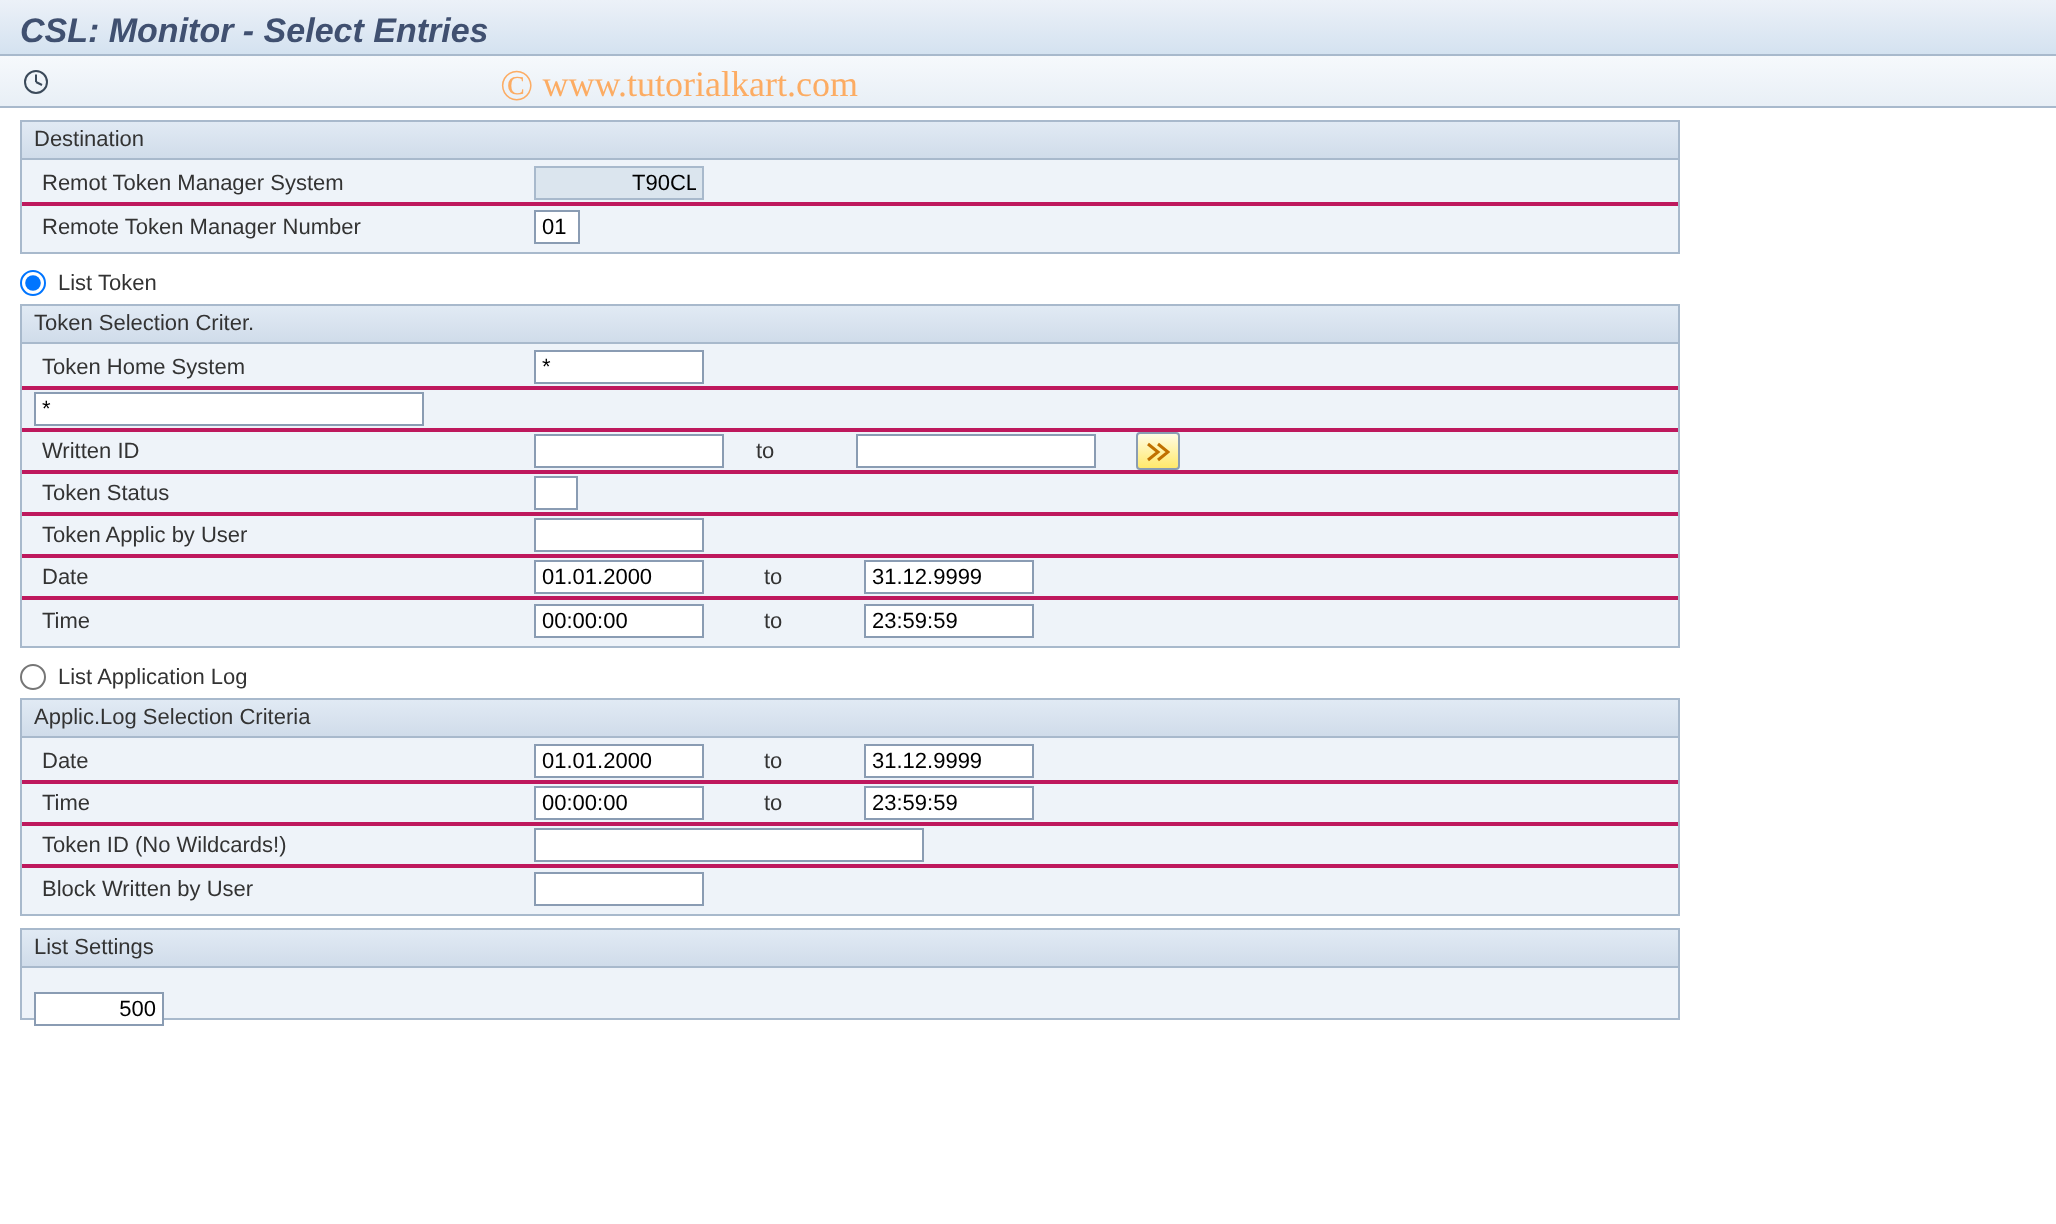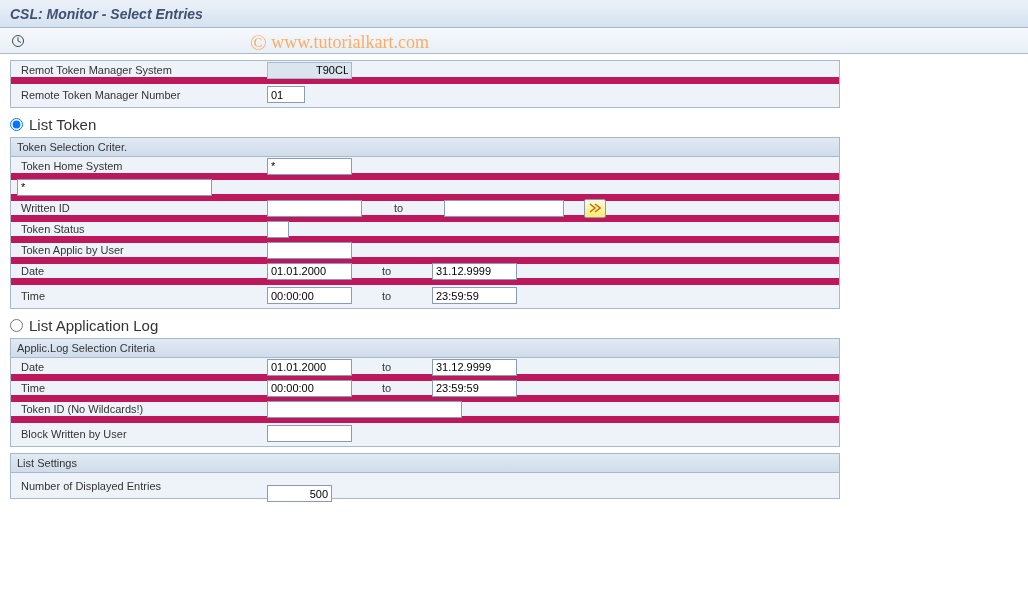--- a/index.html
+++ b/index.html
@@ -12,21 +12,21 @@
       overflow: hidden;
       position: relative;
     }
     .title-bar {
       background: linear-gradient(to bottom, #ecf1f8 0%, #d4e2f0 100%);
       border-bottom: 1px solid #a8b9cc;
       padding: 6px 10px;
       height: 28px;
     }
     .title-bar span {
-      font-size: 14px;
+      font-size: 17px;
       font-weight: bold;
       font-style: italic;
       color: #405070;
     }
     .toolbar {
       background: linear-gradient(to bottom, #f6f9fc 0%, #e8eff6 100%);
       border-bottom: 1px solid #a8b9cc;
       padding: 4px 10px;
       height: 26px;
       display: flex;
@@ -57,21 +57,21 @@
       font-size: 11px;
       color: #333;
     }
     .fieldset-body {
       padding: 2px 0;
     }
     .row {
       display: flex;
       align-items: center;
       height: 21px;
-      border-bottom: 7px solid #be185d;
+      border-bottom: 2px solid #be185d;
       padding: 0 6px;
     }
     .row:last-child { border-bottom: none; }
     .label {
       width: 250px;
       padding-left: 4px;
       color: #333;
     }
     .input {
       border: 1px solid #8a9cb3;
@@ -81,30 +81,30 @@
       font-family: Arial, sans-serif;
       font-size: 11px;
     }
     .input.readonly {
       background: #dbe5ee;
       border-color: #a8b9cc;
     }
     .to-label {
       width: 30px;
       text-align: left;
-      margin: 0 20px 0 32px;
+      margin: 0 20px 0 16px;
       color: #333;
     }
     .radio-row {
       display: flex;
       align-items: center;
       margin: 8px 10px 4px 10px;
     }
     .radio-row input { margin-right: 6px; }
-    .radio-row label { color: #333; font-size: 15px; }
+    .radio-row label { color: #333; font-size: 11px; }
     .more-btn {
       width: 22px;
       height: 19px;
       margin-left: 20px;
       border: 1px solid #8a9cb3;
       background: linear-gradient(to bottom, #fffbe4 0%, #ffe96b 100%);
       display: inline-flex;
       align-items: center;
       justify-content: center;
       cursor: pointer;
@@ -142,28 +142,29 @@
   </span>
 </div>
 
 <div class="watermark">
   <span class="copy">©</span> <span>www.tutorialkart.com</span>
 </div>
 
 <div class="content">
 
   <div class="fieldset">
+    <div class="fieldset-header">Destination</div>
     <div class="fieldset-body">
       <div class="row">
         <div class="label">Remot Token Manager System</div>
         <input class="input readonly" style="width: 85px; padding-left: 48px;" readonly="" value="T90CLNT090">
       </div>
       <div class="row">
         <div class="label">Remote Token Manager Number</div>
-        <input class="input" style="width: 38px;" value="01">
+        <input class="input" style="width: 23px;" value="01">
       </div>
     </div>
   </div>
 
   <div class="radio-row">
     <input type="radio" name="mode" checked="" style="">
     <label>List Token</label>
   </div>
 
   <div class="fieldset" style="margin-top:0">
@@ -239,19 +240,18 @@
         <div class="label">Block Written by User</div>
         <input class="input" style="width: 85px;" value="">
       </div>
     </div>
   </div>
 
   <div class="fieldset">
     <div class="fieldset-header">List Settings</div>
     <div class="fieldset-body">
       <div class="row">
-        <div class="label">Number of Displayed Entries</div>
         <input class="input" style="width: 65px; text-align: right; margin-top: 16px;" value="500">
       </div>
     </div>
   </div>
 
 </div>
 
 </body></html>

